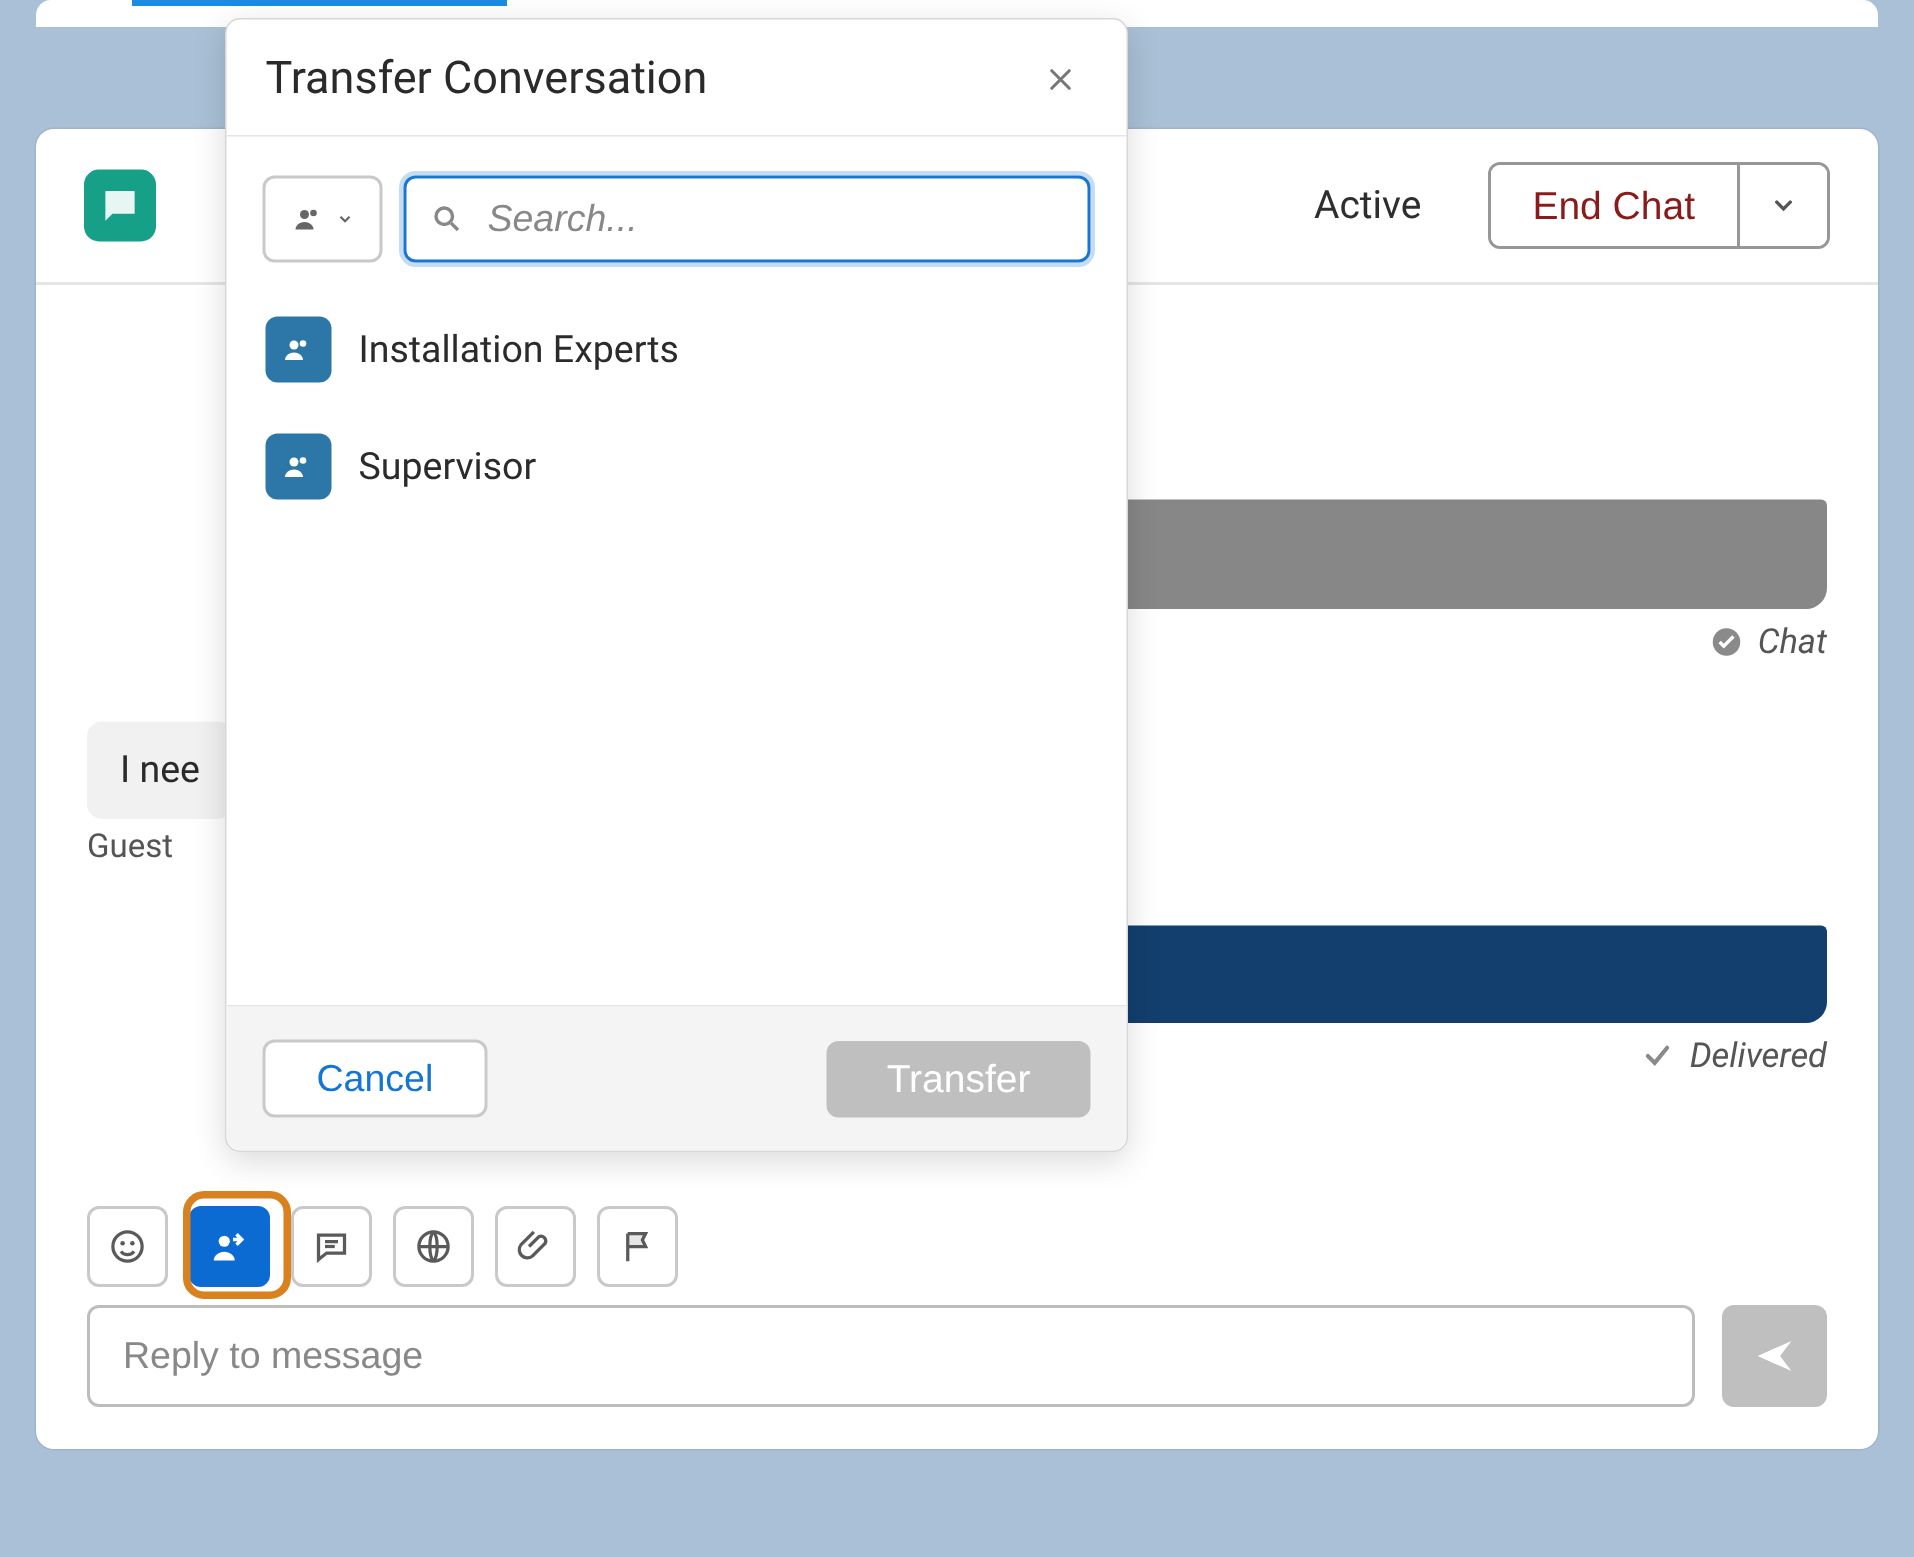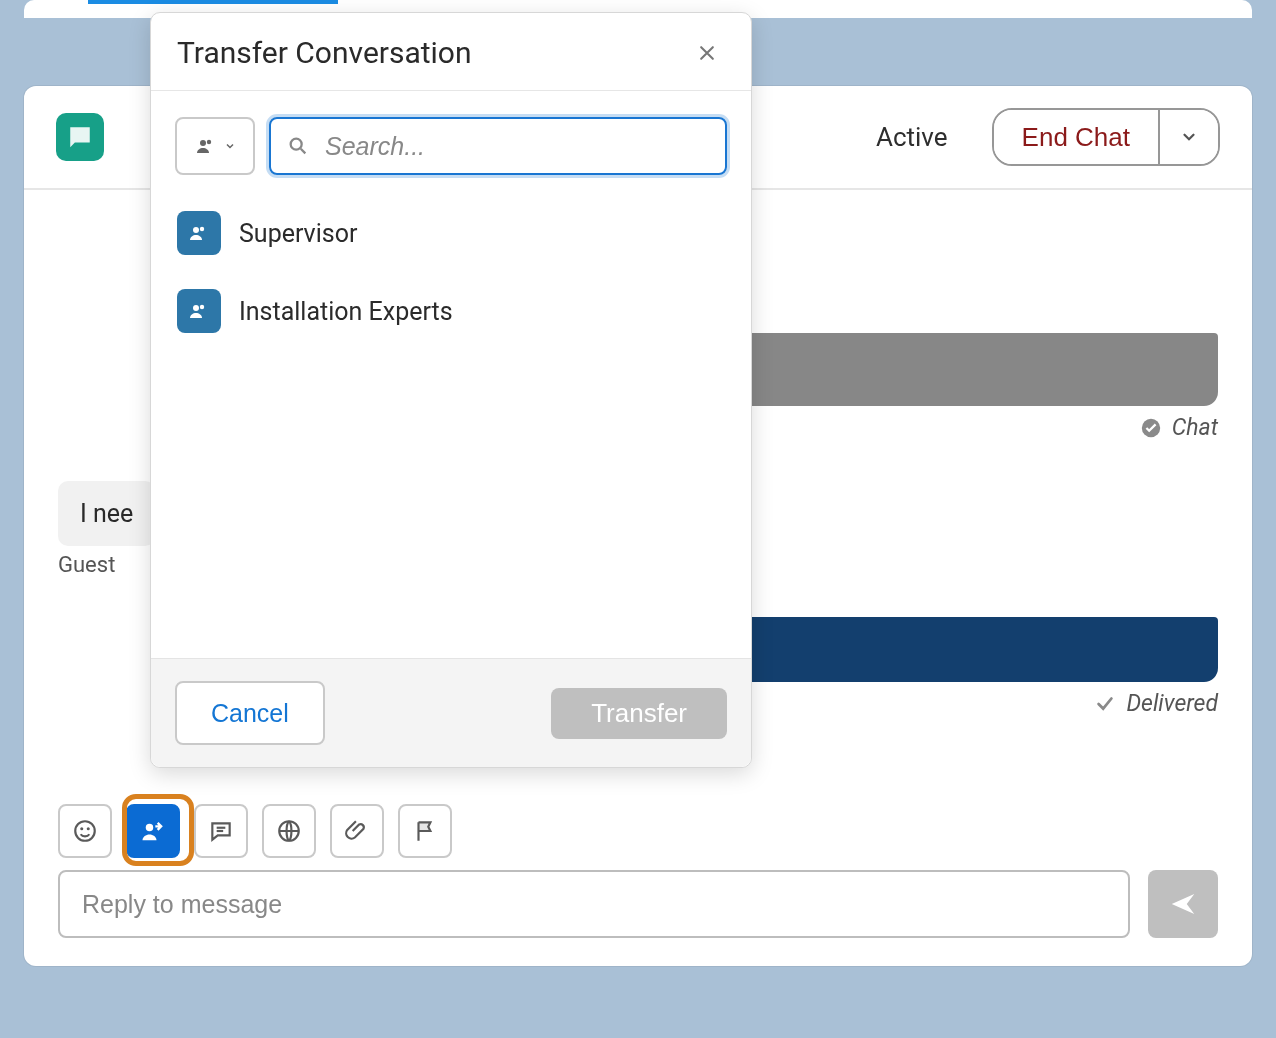--- a/index.html
+++ b/index.html
@@ -53,21 +53,21 @@
     background:#17a088;
     border-radius:10px;
     display:flex; align-items:center; justify-content:center;
     color:#fff;
   }
   .spacer { flex:1; }
   .status-text { font-size:26px; color:#2e2e2e; margin-right:44px; }
   .end-chat-group {
     display:flex;
     border:2px solid #979797;
-    border-radius:20px;
+    border-radius:8px;
     overflow:hidden;
     height:58px;
   }
   .end-chat-btn {
     background:#fff;
     color:#8b1a1a;
     font-size:26px;
     padding:0 28px;
     border:none;
     border-right:2px solid #979797;
@@ -283,21 +283,21 @@
     background:#f4f4f4;
     padding:22px 24px;
     display:flex;
     gap:24px;
     align-items:center;
     border-top:1px solid #e4e4e4;
     border-bottom-left-radius:10px;
     border-bottom-right-radius:10px;
   }
   .cancel-btn {
-    height:64px;
+    height:52px;
     padding:0 34px;
     background:#fff;
     border:2px solid #c9c9c9;
     border-radius:8px;
     color:#1476d4;
     font-size:25px;
     cursor:pointer;
   }
   .transfer-btn {
     margin-left:auto;
@@ -461,31 +461,31 @@
     </div>
     <div class="modal-list">
       <div class="list-item">
         <div class="queue-icon">
           <svg width="24" height="24" viewBox="0 0 24 24">
               <circle cx="9" cy="9" r="3" fill="#fff"></circle>
               <circle cx="15" cy="8" r="2.2" fill="#fff"></circle>
               <path d="M3 19c0-3 3-5 6-5s6 2 6 5" fill="#fff"></path>
             </svg>
         </div>
-        <div class="list-label">Supervisor</div>
+        <div class="list-label">Installation Experts</div>
       </div>
       <div class="list-item">
         <div class="queue-icon">
           <svg width="24" height="24" viewBox="0 0 24 24">
               <circle cx="9" cy="9" r="3" fill="#fff"></circle>
               <circle cx="15" cy="8" r="2.2" fill="#fff"></circle>
               <path d="M3 19c0-3 3-5 6-5s6 2 6 5" fill="#fff"></path>
             </svg>
         </div>
-        <div class="list-label">Installation Experts</div>
+        <div class="list-label">Supervisor</div>
       </div>
     </div>
     <div class="modal-footer">
       <button class="cancel-btn">Cancel</button>
       <button class="transfer-btn" disabled="">Transfer</button>
     </div>
   </div>
 </div>
 
 </body></html>

